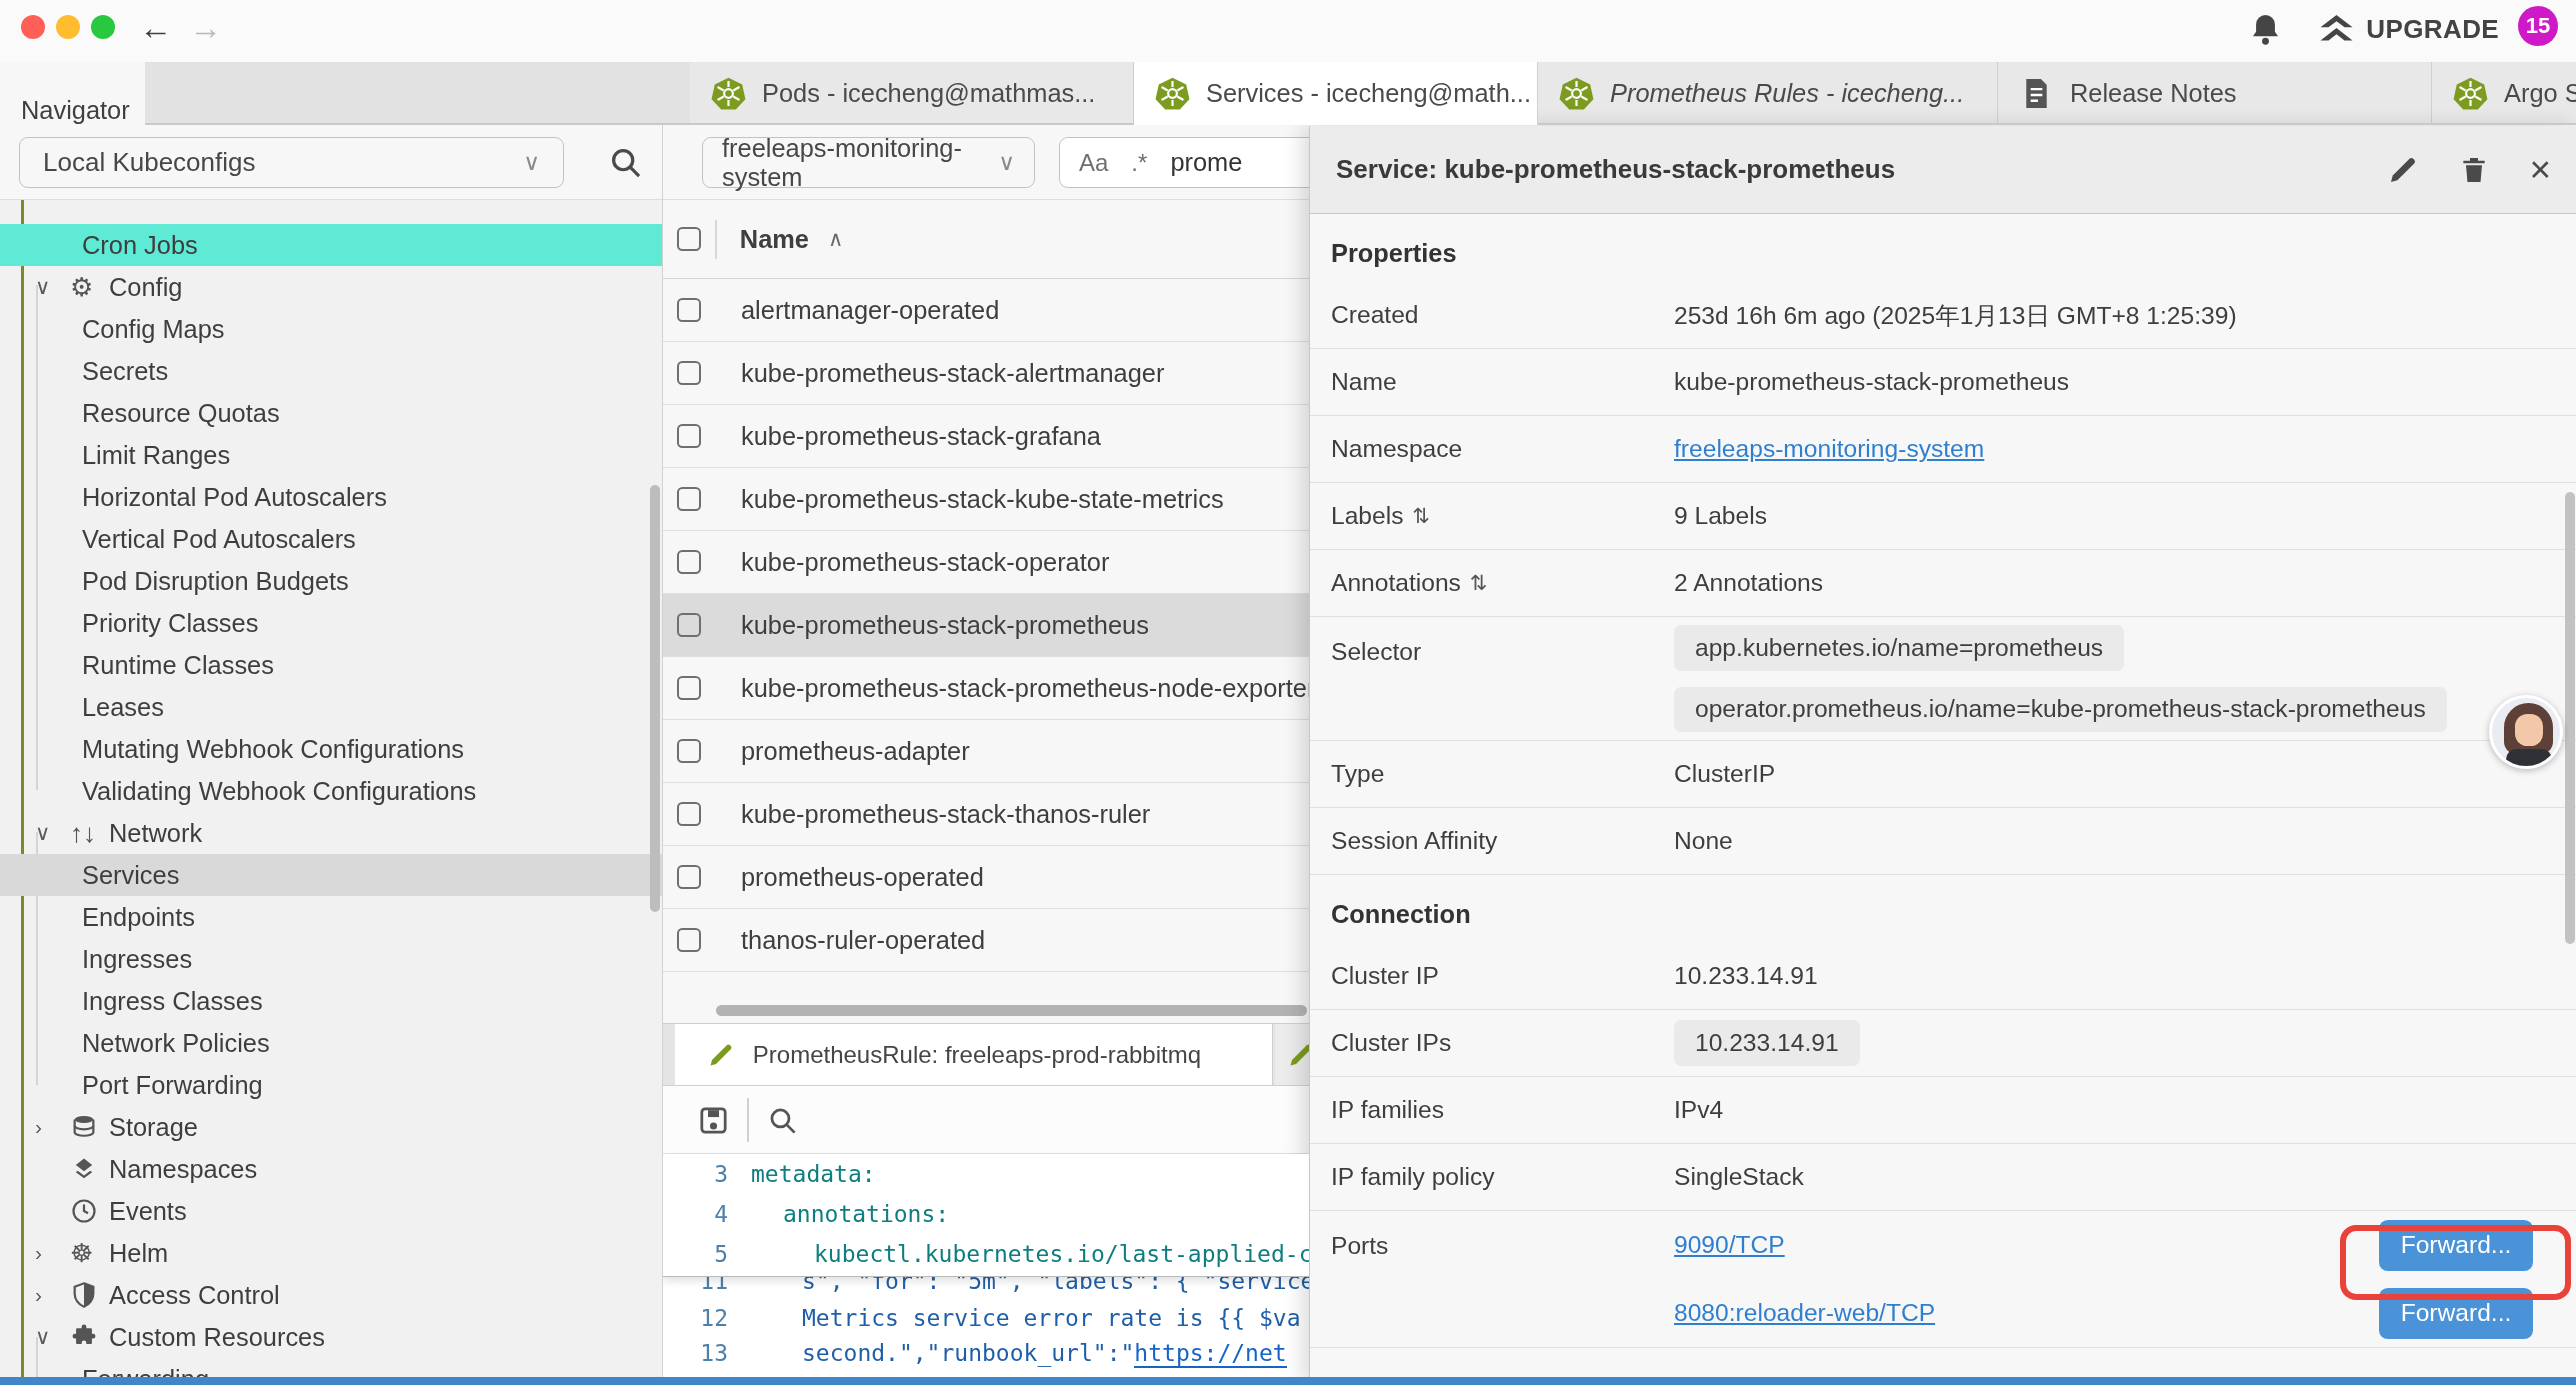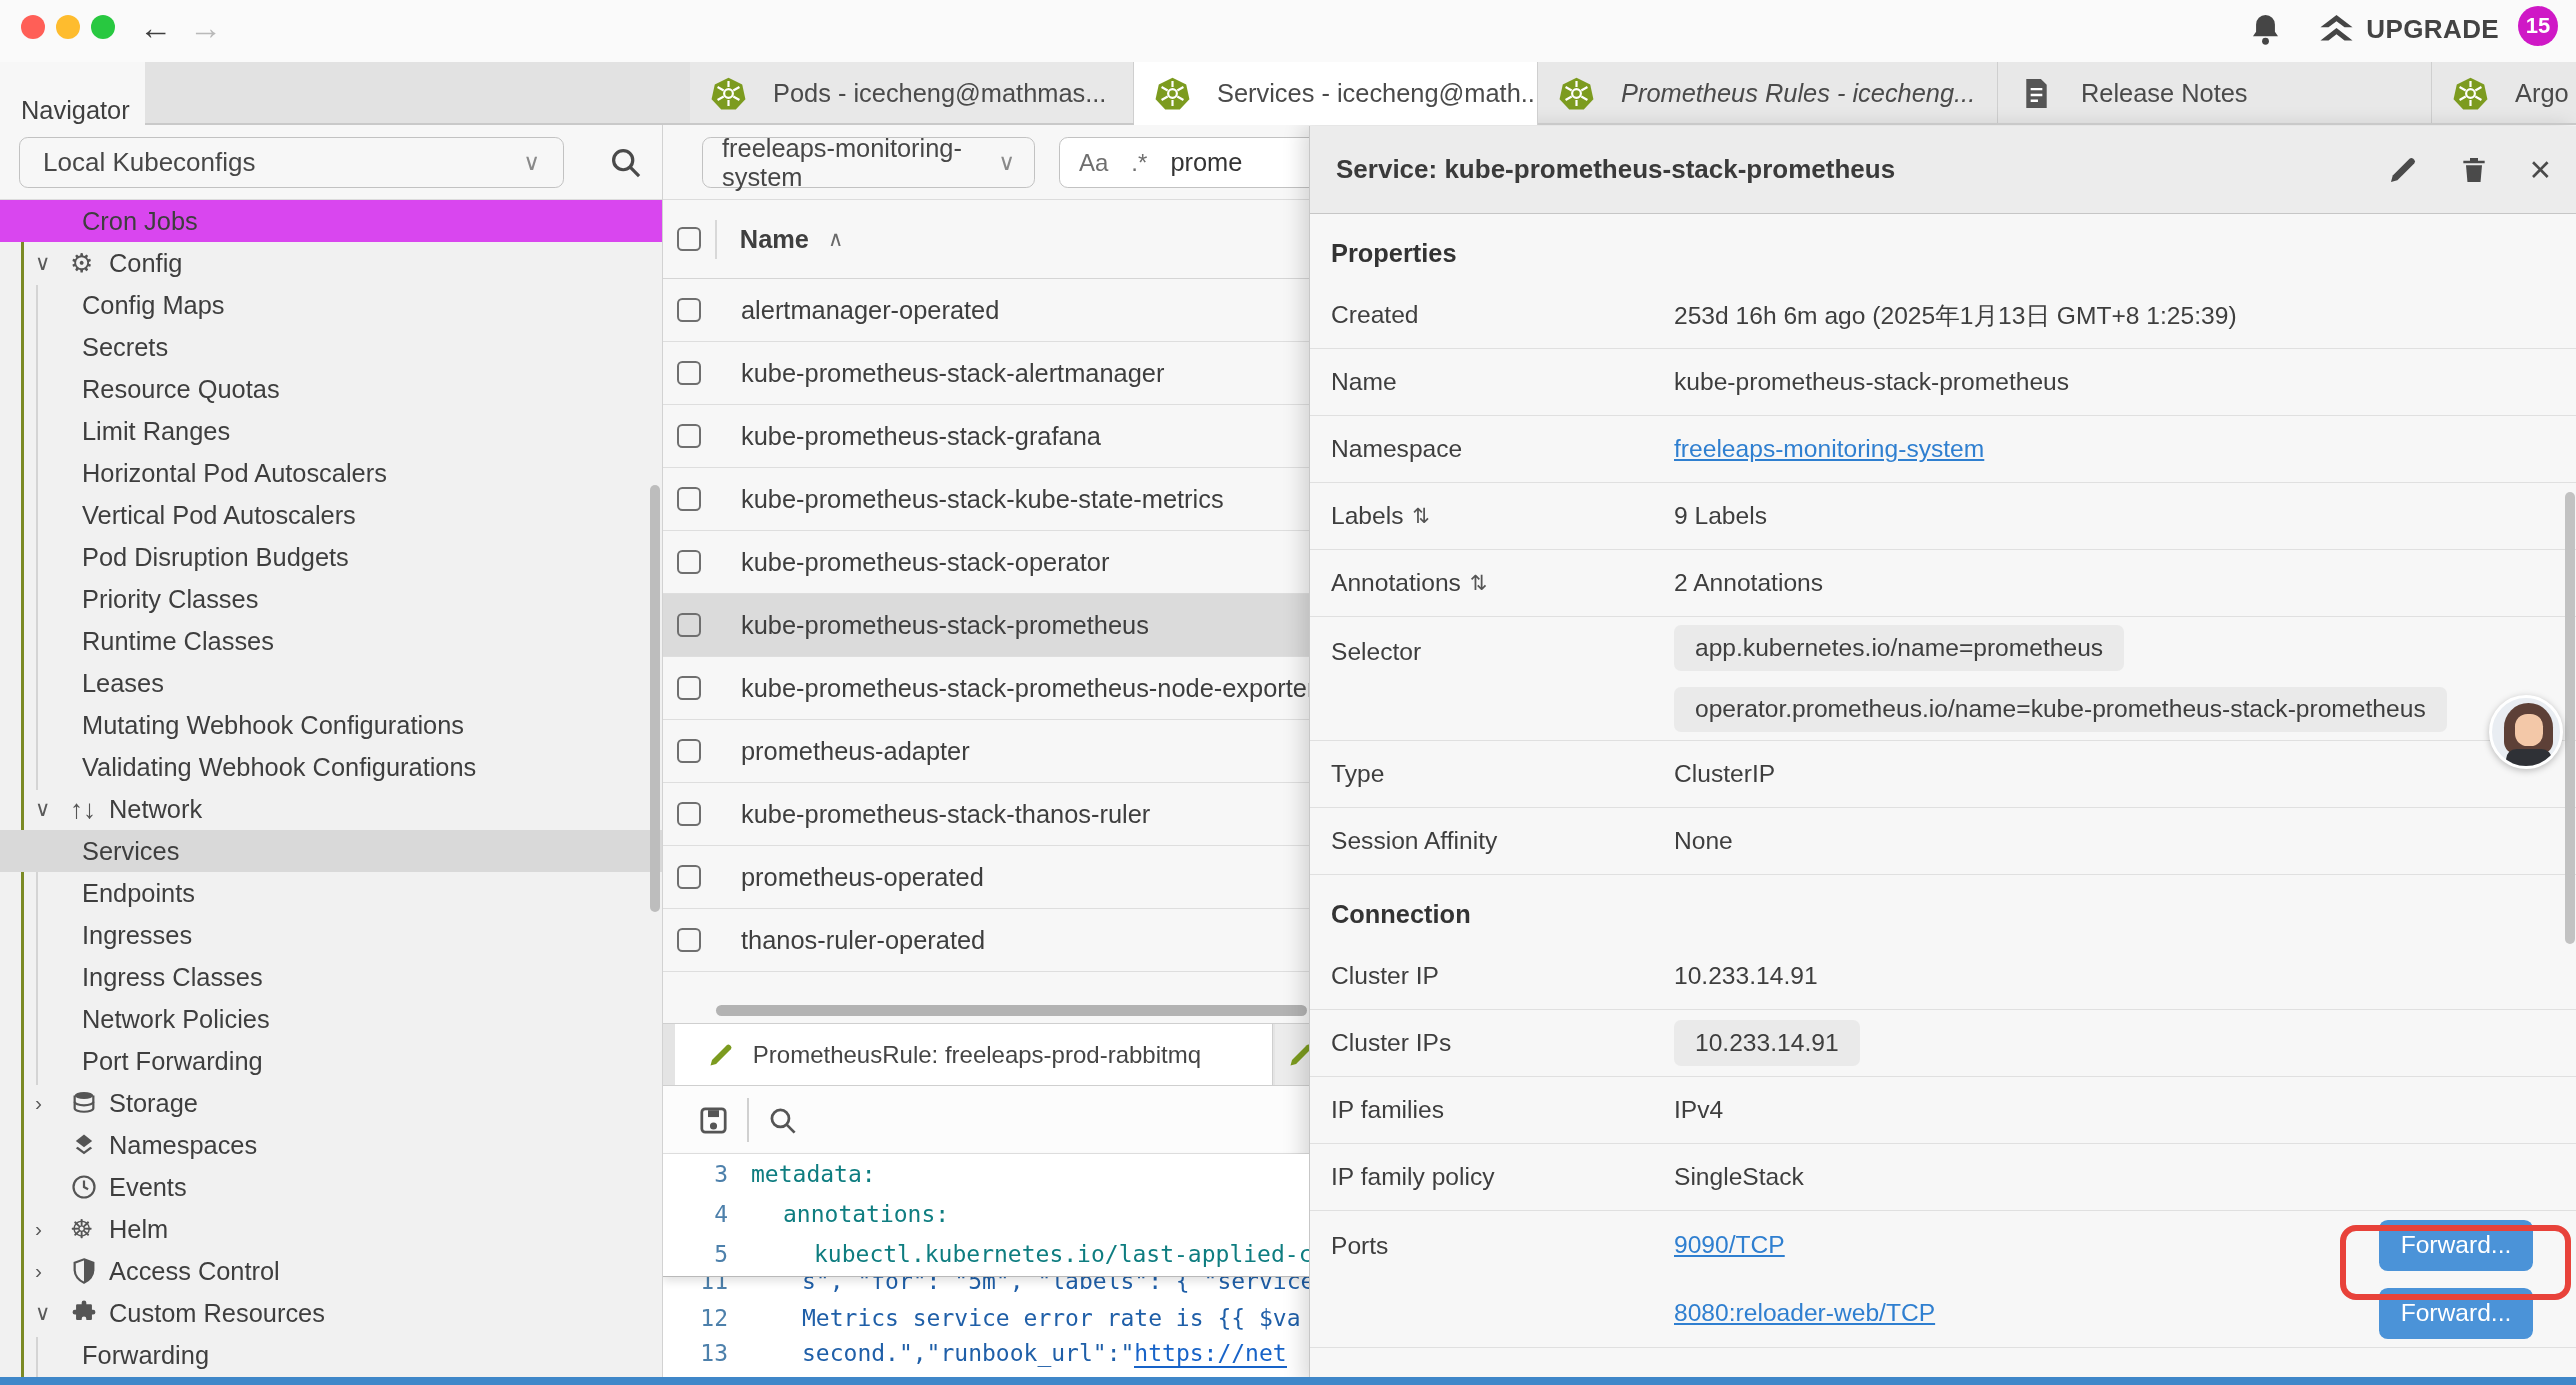--- a/index.html
+++ b/index.html
@@ -19,21 +19,21 @@
   #badge { position:absolute; top:6.1px; width:40px; height:40px; border-radius:50%;
     display:flex; align-items:center; justify-content:center;
     color:#fff; font-size:22px; font-weight:700; }
   #upgrade { position:absolute; top:12.3px; display:flex; align-items:center; gap:12.3px;
     font-size:26px; font-weight:600; color:#434343; letter-spacing:0.4px; }
 
   
   #tabstrip { left:0; top:62px; width:2576px; height:62px; background:#e2e2e2; }
   #tabstrip-border { left:0; top:123px; width:2576px; height:1.8px; background:#c9c9c9; z-index:1; }
   .tab { position:absolute; top:0; height:62px; display:flex; align-items:center;
-    padding:16px 21px; gap:27px; font-size:25.4px; color:#4a4a4a; background:#e8e8e8;
+    padding:16px 21px; gap:16px; font-size:25.4px; color:#4a4a4a; background:#e8e8e8;
     border-right:1.8px solid #cfcfcf; overflow:hidden; white-space:nowrap; z-index:0; }
   .tab.active { background:#ffffff; z-index:2; height:63px; }
   .tab.italic .tab-label { font-style:italic; }
   .tab .icon svg { width:35px; height:35px; display:block; }
   #navigator-tab { position:absolute; left:0; top:0; width:145px; height:63px; background:#f7f7f7;
     display:flex; align-items:flex-end; padding-left:21px; font-size:25.4px; color:#3f3f3f; z-index:2; }
 
   
   #sidebar { left:0; top:125px; width:663px; height:1261px; background:#f1f1f1;
     border-right:1.8px solid #d2d2d2; overflow:hidden; }
@@ -41,21 +41,21 @@
     background:#f7f7f7; border-bottom:1.8px solid #dcdcdc; }
   .dropdown { position:absolute; border:1.8px solid #c2c2c2; border-radius:8.8px; background:transparent;
     display:flex; align-items:center; font-size:26px; color:#474747; }
   .dropdown .chev { margin-left:auto; color:#8a8a8a; font-size:23px; }
   #tree { position:absolute; left:0; top:75px; width:663px; }
   .titem { display:flex; align-items:center; height:42px; font-size:25.4px; color:#3e3e3e;
     white-space:nowrap; overflow:hidden; }
   .titem.lvl2 { padding-left:82px; }
   .titem.lvl1 { padding-left:35px; }
   .titem.selected { background:#d9d9d9; }
-  .titem.hovered { background:#d946ef; }
+  .titem.hovered { background:#5eead4;margin-top:24px; }
   .t-chev { width:35px; font-size:21px; color:#5a5a5a; }
   .t-ico { width:39px; display:flex; align-items:center; color:#555; font-size:26px; }
   .t-ico svg { width:28px; height:28px; }
   #olive-line { position:absolute; left:21px; top:75px; width:2.6px; height:1178px; background:#7b8a24; }
   .guide { position:absolute; left:36px; width:1.8px; background:#d4d4d4; }
   #sidebar-scrollbar { position:absolute; left:650px; top:360px; width:9.6px; height:427px;
     background:#bdbdbd; border-radius:5.3px; }
 
   
   #middle { left:663px; top:125px; width:646px; height:1261px; background:#f7f7f7; overflow:hidden; }

